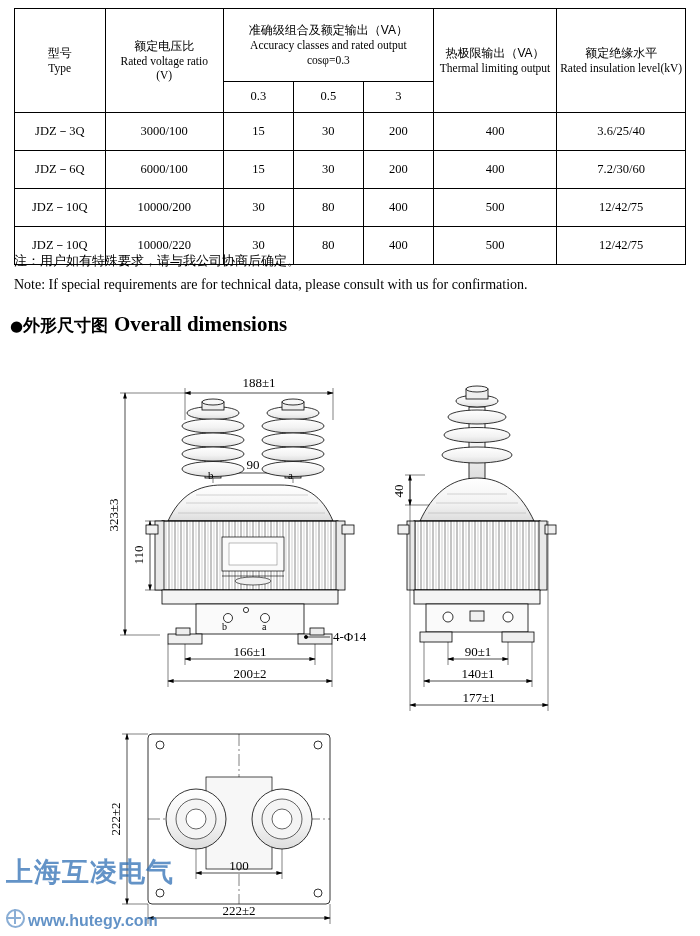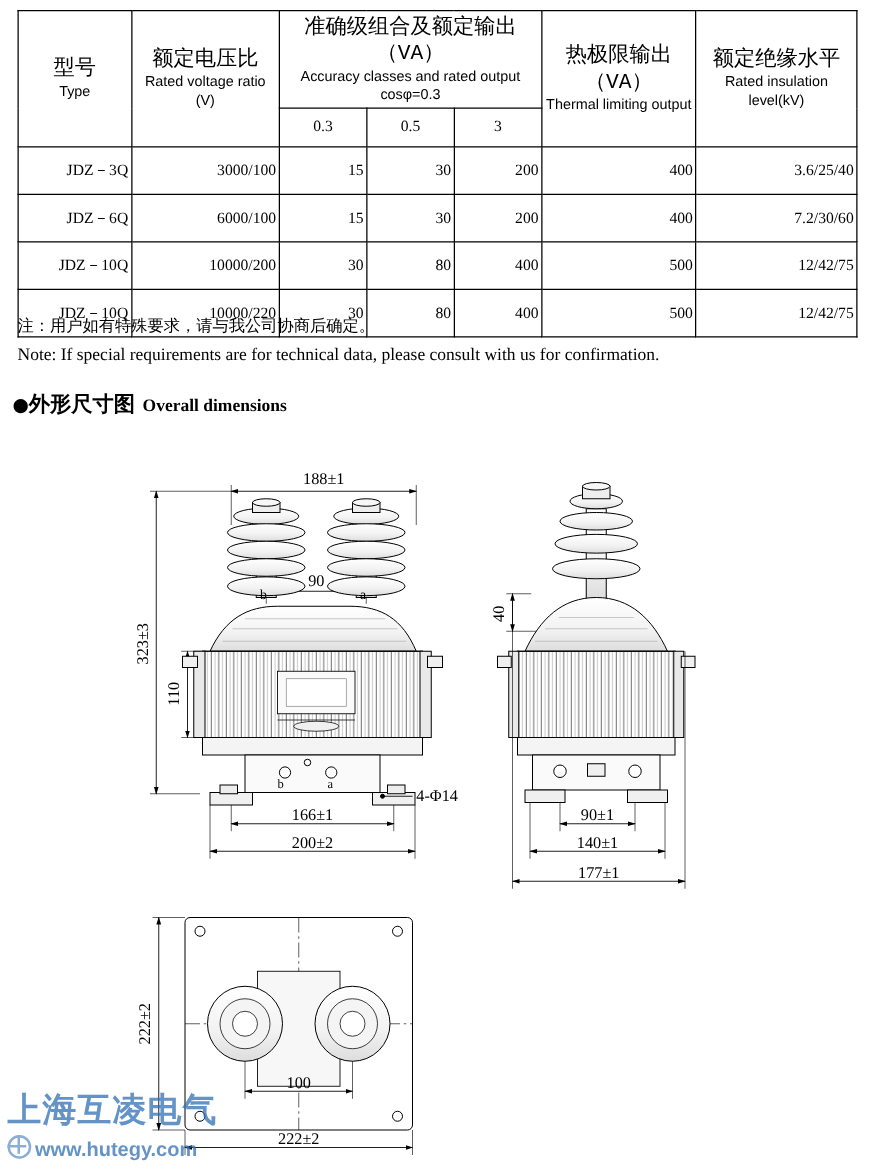--- a/index.html
+++ b/index.html
@@ -23,23 +23,23 @@
     border:1px solid #000;
     text-align:center;
     vertical-align:middle;
     font-size:12.5px;
     line-height:1.25;
     padding:3px 2px;
     font-weight:normal;
   }
   .spec-table .h-main{height:66px;}
   .spec-table .h-sub{height:24px;}
-  .spec-table .row td{height:31px;text-align:right;}
-  .cn{font-family:Liberation Mono, monospace; font-size:17px;}
-  .en{font-family:Liberation Sans, sans-serif; font-size:11.5px;}
+  .spec-table .row td{height:31px;}
+  .cn{font-family:Liberation Sans, sans-serif; font-size:12px;}
+  .en{font-family:Liberation Serif, serif; font-size:11.5px;}
   .cell-type{font-size:13px;}
   
   .note-cn{
     position:absolute; left:14px; top:252px;
     font-family:"DejaVu Sans", sans-serif;
     font-size:13px;
   }
   .note-en{
     position:absolute; left:14px; top:277px;
     font-family:"Liberation Serif", serif;
@@ -49,21 +49,21 @@
   .section-title{
     position:absolute; left:10px; top:312px;
     font-size:17px;
     font-family:"DejaVu Sans", sans-serif;
     font-weight:bold;
   }
   .section-title .bullet{font-size:15px;}
   .section-title .en-title{
     font-family:"Liberation Serif", serif;
     font-weight:bold;
-    font-size:14px;
+    font-size:21px;
   }
   
   .drawing{
     position:absolute;
     left:0; top:345px;
     width:572px; height:591px;
   }
   .drawing svg{display:block;}
   
   .watermark{
@@ -78,21 +78,21 @@
     color:#2f6fb5;
     opacity:.75;
     letter-spacing:1px;
   }
   .wm-url{
     font-family:"Liberation Sans", sans-serif;
     font-size:16px;
     font-weight:bold;
     color:#2f6fb5;
     opacity:.75;
-    margin-top:2px;
+    margin-top:19px;
   }
   .wm-globe{
     display:inline-block;
     width:15px;height:15px;
     border-radius:50%;
     border:2px solid #2f6fb5;
     vertical-align:-2px;
     margin-right:3px;
     position:relative;
     opacity:.75;

